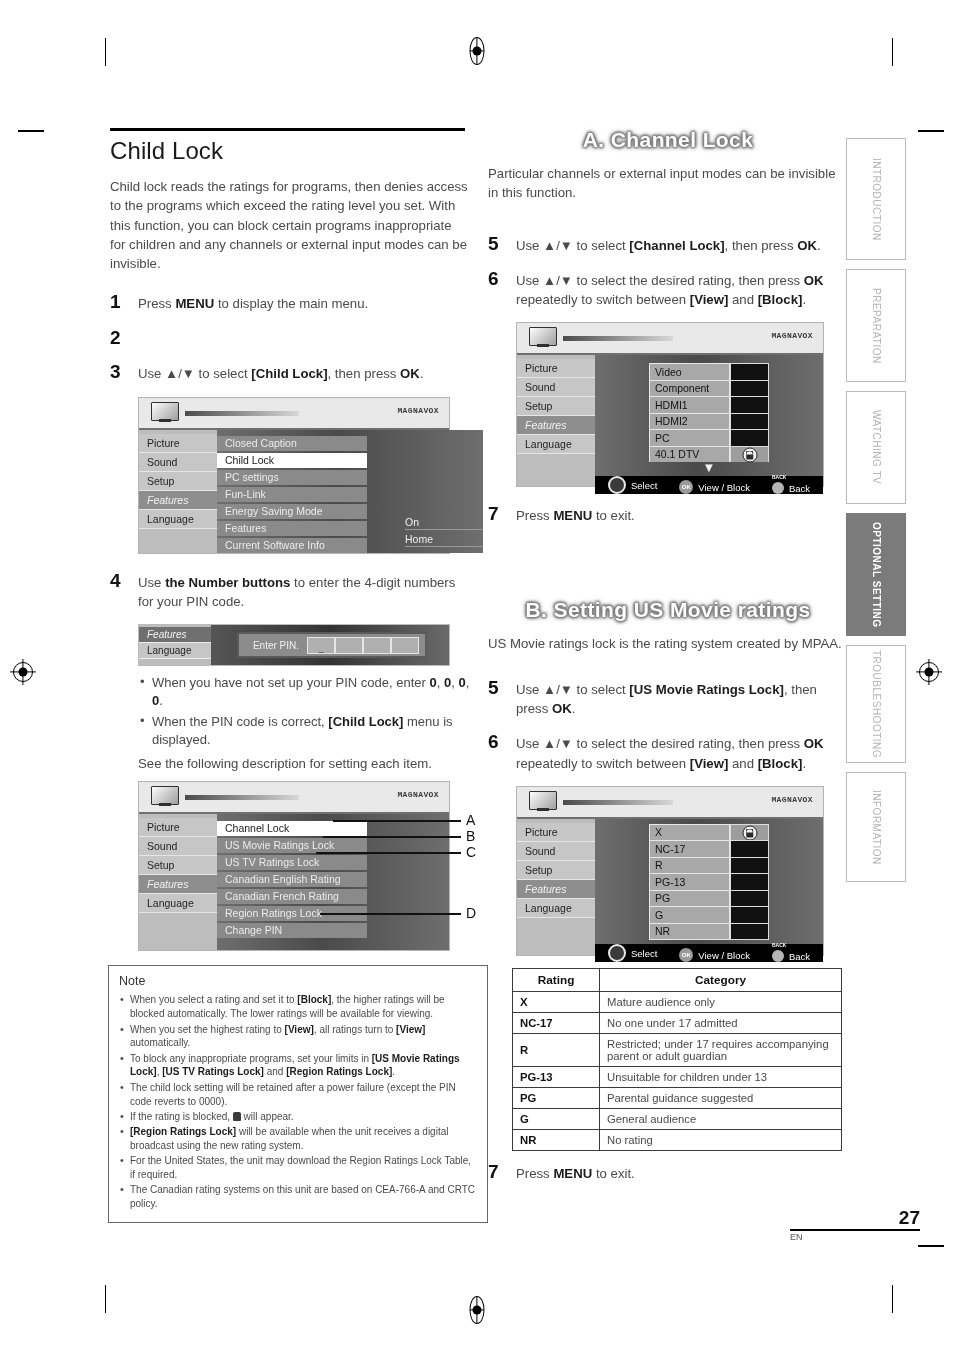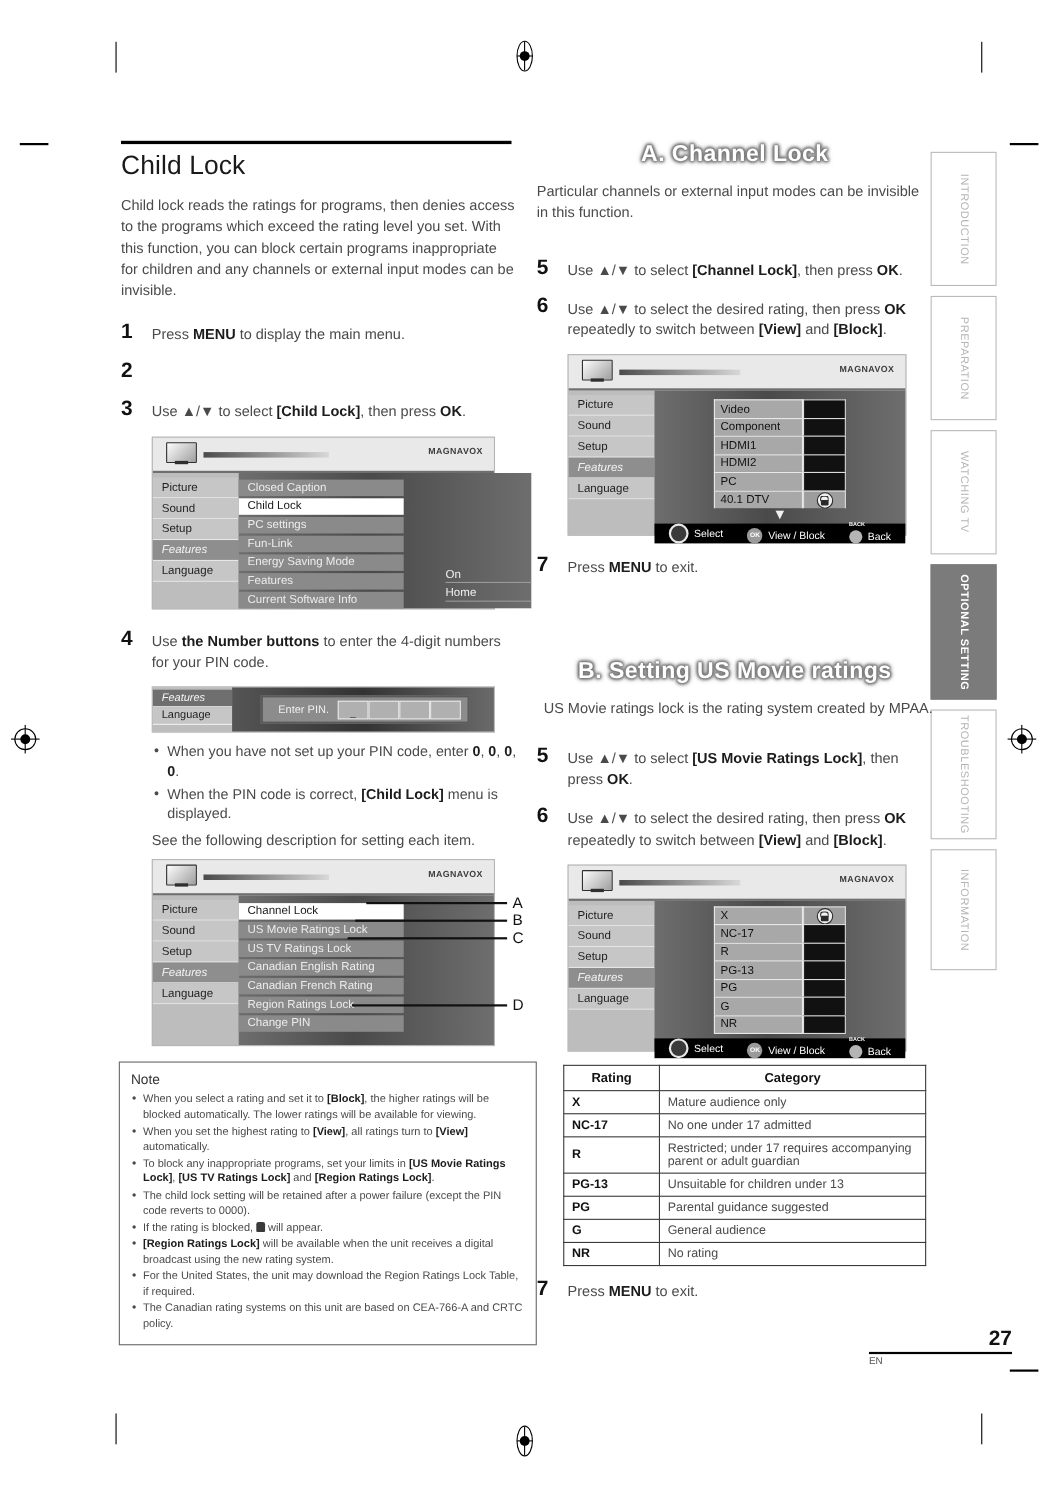--- a/index.html
+++ b/index.html
@@ -46,21 +46,21 @@
   
   .osd{background:#c9c9c9;border:1px solid #b4b4b4;position:relative;}
   .osd-top{height:30px;background:#e9e9e9;position:relative;border-bottom:2px solid #6f6f6f;}
   .osd-tv{position:absolute;left:12px;top:4px;width:30px;height:21px;}
   .osd-tv .scr{position:absolute;left:0;top:0;width:26px;height:17px;
       background:linear-gradient(135deg,#fdfdfd,#9e9e9e);border:1.6px solid #2f2f2f;border-radius:1px;}
   .osd-tv .stand{position:absolute;left:8px;top:17px;width:12px;height:3px;background:#2f2f2f;}
   .osd-bar{position:absolute;left:46px;top:13px;right:150px;height:5px;
       background:linear-gradient(90deg,#4a4a4a,#d8d8d8);}
   .osd-logo{position:absolute;right:10px;top:8px;font-size:8px;font-weight:bold;
-      color:#3c3c3c;letter-spacing:.4px;}
+      color:#3c3c3c;letter-spacing:.4px;font-family:Liberation Mono, monospace;}
   .osd-body{display:flex;}
   .osd-left{width:78px;background:#bdbdbd;padding-top:4px;flex:0 0 78px;}
   .osd-left .mi{font-size:10.5px;color:#1f1f1f;padding:3px 0 3px 8px;
       border-bottom:1px solid #e6e6e6;background:#c6c6c6;}
   .osd-left .mi.sel{background:#8e8e8e;color:#f2f2f2;font-style:italic;}
   .osd-left .mi.blank{background:#bdbdbd;border-bottom:none;color:transparent;}
   .osd-right{flex:1;background:linear-gradient(90deg,#6e6e6e,#4a4a4a 45%,#6e6e6e);position:relative;}
 
   
   .olist{padding:6px 0 6px 0;}
@@ -466,21 +466,21 @@
         </div>
       </div>
     </div>
 
     <div class="step" style="margin-top:16px;">
       <div class="num">7</div>
       <div class="txt">Press <b class="k">MENU</b> to exit.</div>
     </div>
 
     <h2 class="banner" style="margin-top:72px;">B. Setting US Movie ratings</h2>
-    <p class="intro" style="margin-bottom:24px;text-align:right;">US Movie ratings lock is the rating system created by MPAA.</p>
+    <p class="intro" style="margin-bottom:24px;">US Movie ratings lock is the rating system created by MPAA.</p>
 
     <div class="step">
       <div class="num">5</div>
       <div class="txt">Use ▲/▼ to select <b class="k">[US Movie Ratings Lock]</b>, then press <b class="k">OK</b>.</div>
     </div>
     <div class="step">
       <div class="num">6</div>
       <div class="txt">Use ▲/▼ to select the desired rating, then press <b class="k">OK</b> repeatedly to switch between <b class="k">[View]</b> and <b class="k">[Block]</b>.</div>
     </div>
 

